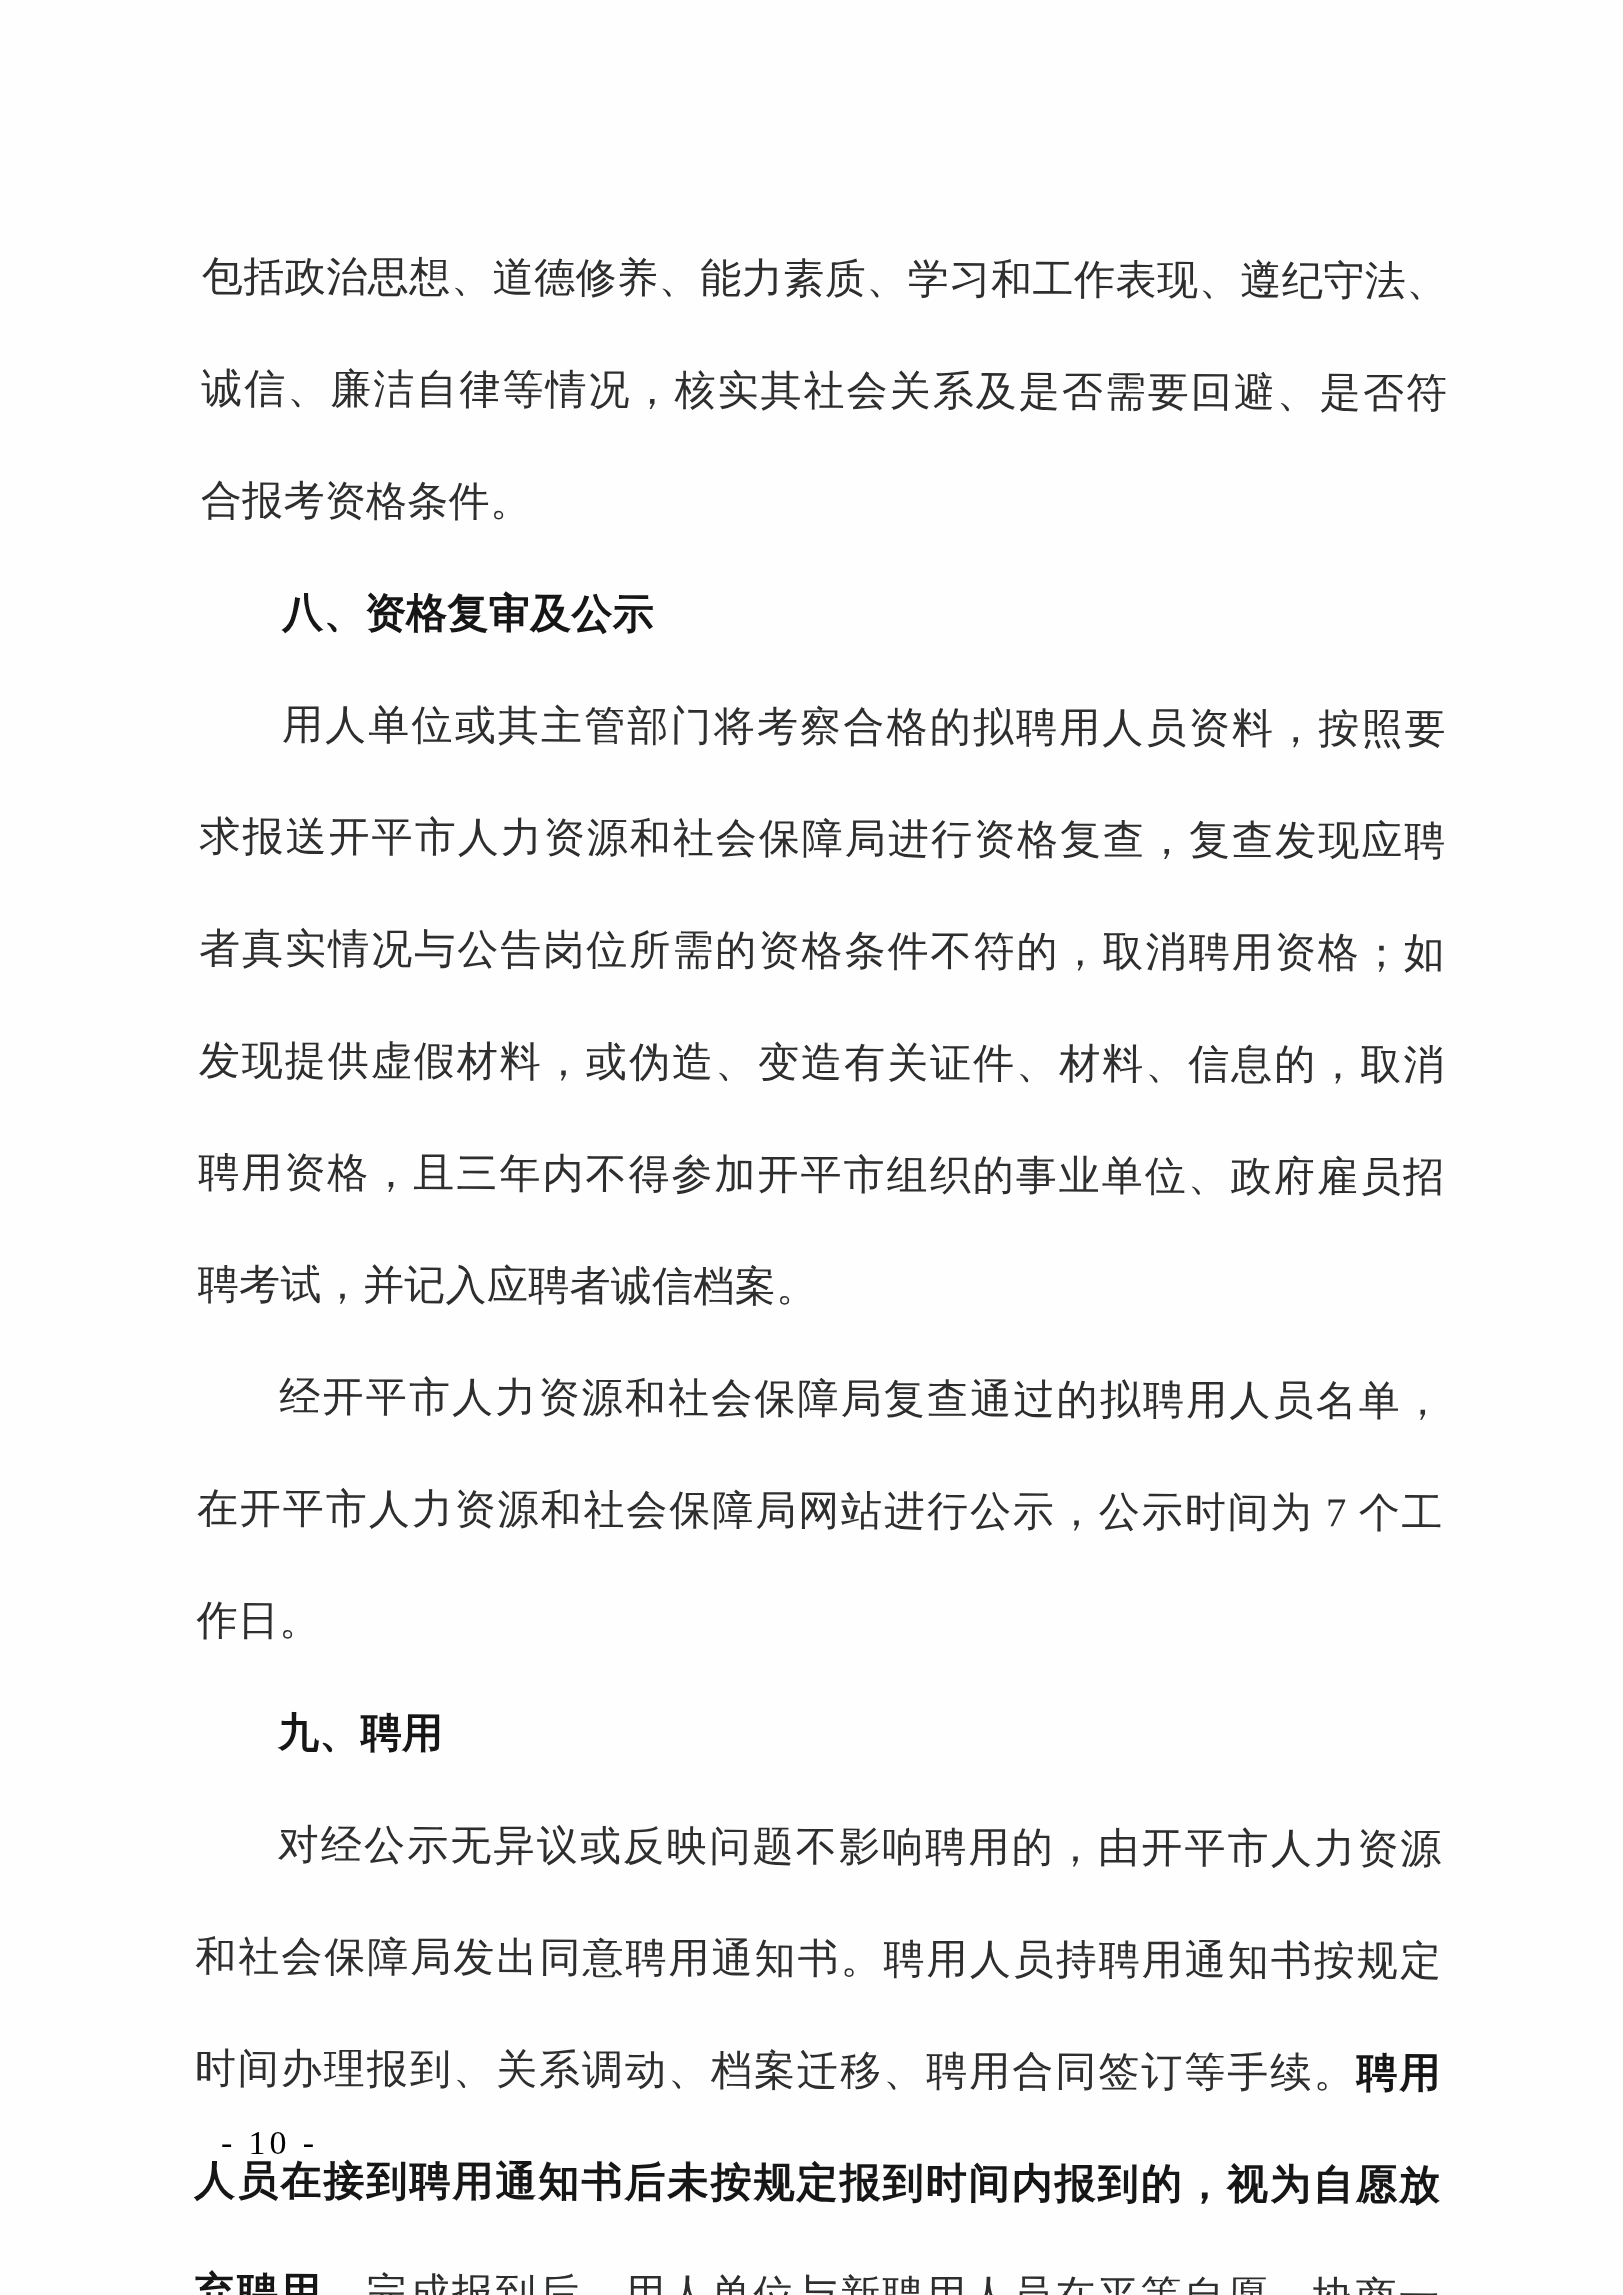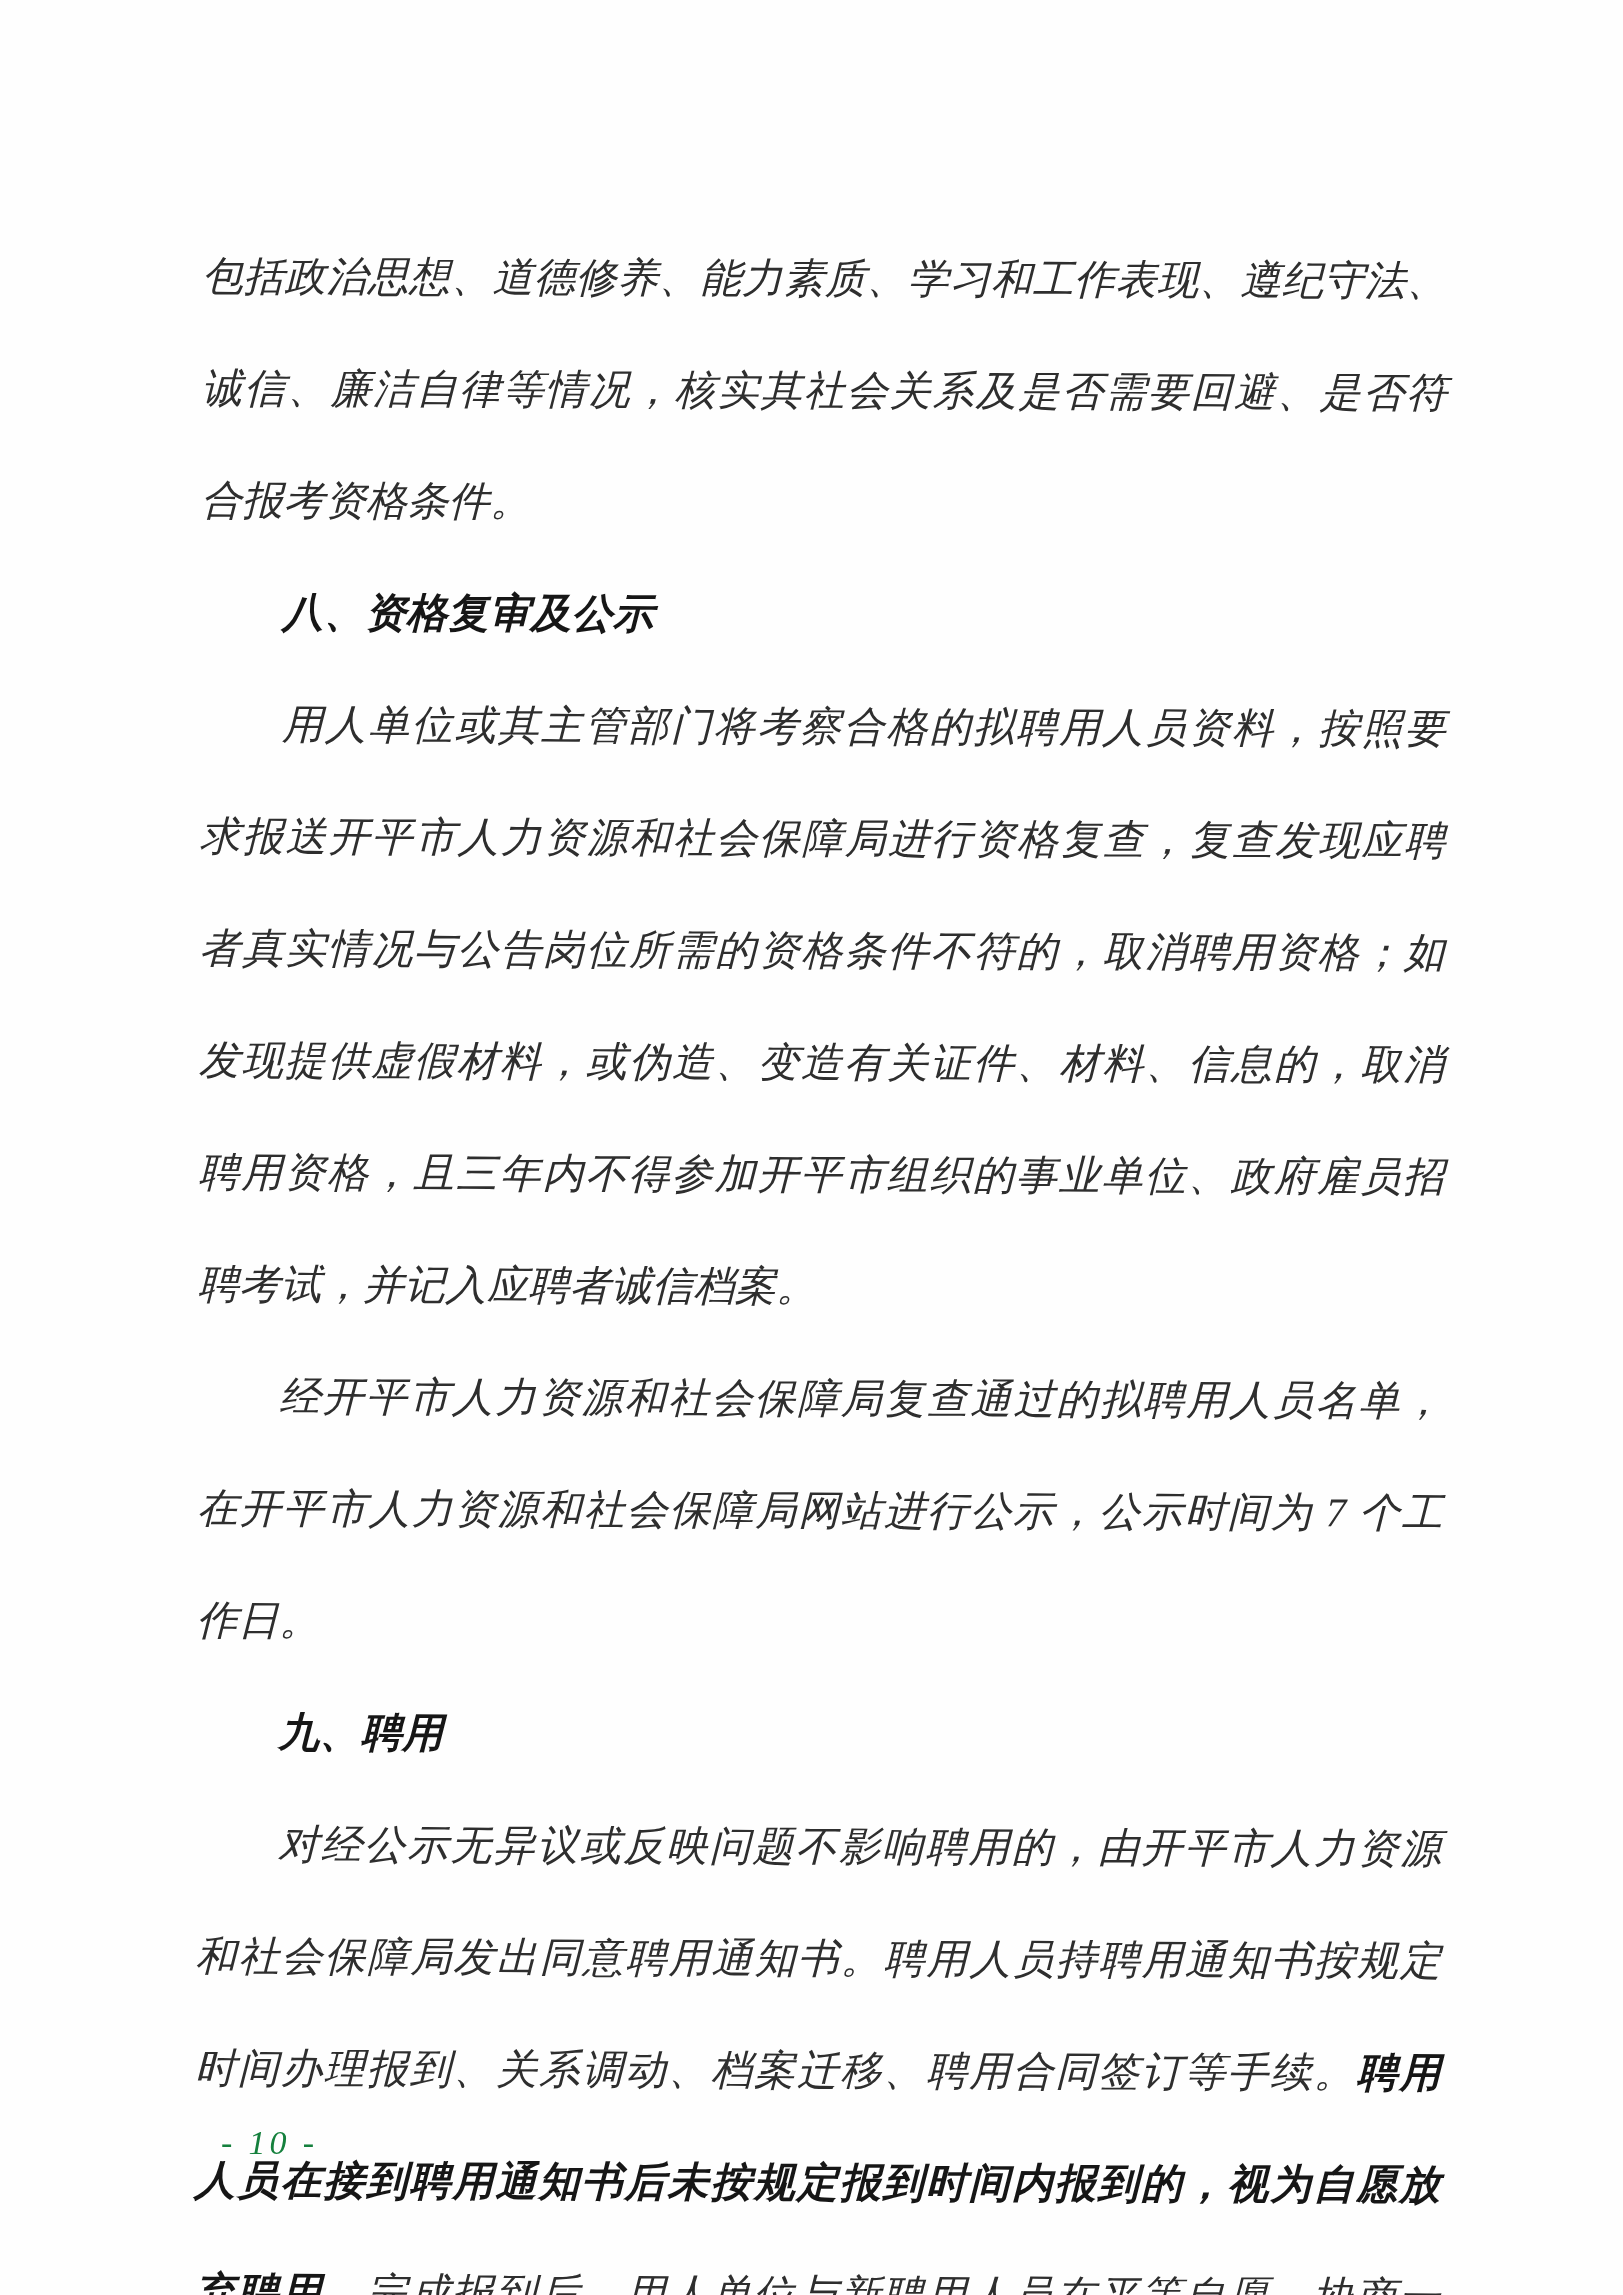--- a/index.html
+++ b/index.html
@@ -12,21 +12,20 @@
     width: 1623px;
     height: 2295px;
     position: relative;
     overflow: hidden;
     font-family: "Liberation Serif", "DejaVu Serif", serif;
   }
   .page {
     position: absolute;
     inset: 0;
     background: #fefefe;
-    font-style: italic;
   }
   .content {
     position: absolute;
     left: 202px;
     top: 200px;
     width: 1246px;
     transform: rotate(0.22deg);
     transform-origin: 0 0;
   }
   .line {
@@ -56,21 +55,21 @@
   .bold-seg {
     font-weight: bold;
     color: #161616;
   }
   .page-number {
     position: absolute;
     left: 221px;
     top: 2123px;
     font-size: 34px;
     line-height: 39px;
-    color: #15803d;
+    color: #000000;
     letter-spacing: 3.9px;
   }
 </style>
 </head>
 <body>
 
 <div class="page">
   <div class="content">
     <p class="line">包括政治思想、道德修养、能力素质、学习和工作表现、遵纪守法、</p>
     <p class="line">诚信、廉洁自律等情况，核实其社会关系及是否需要回避、是否符</p>

